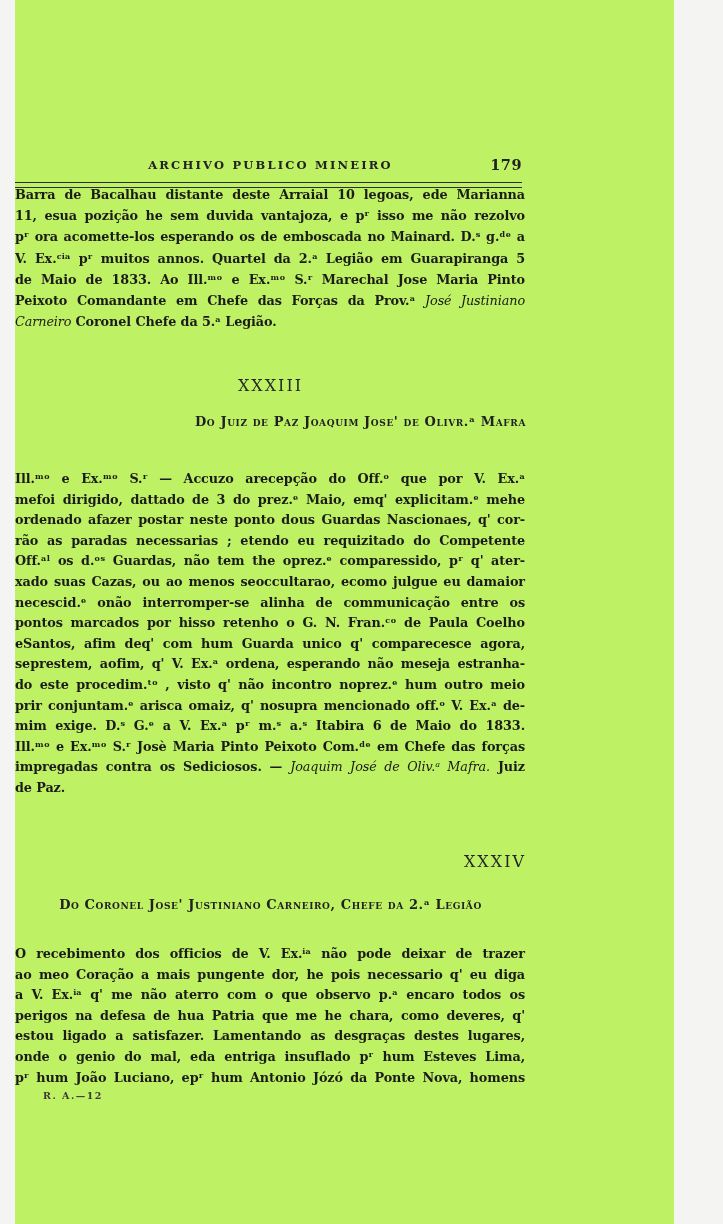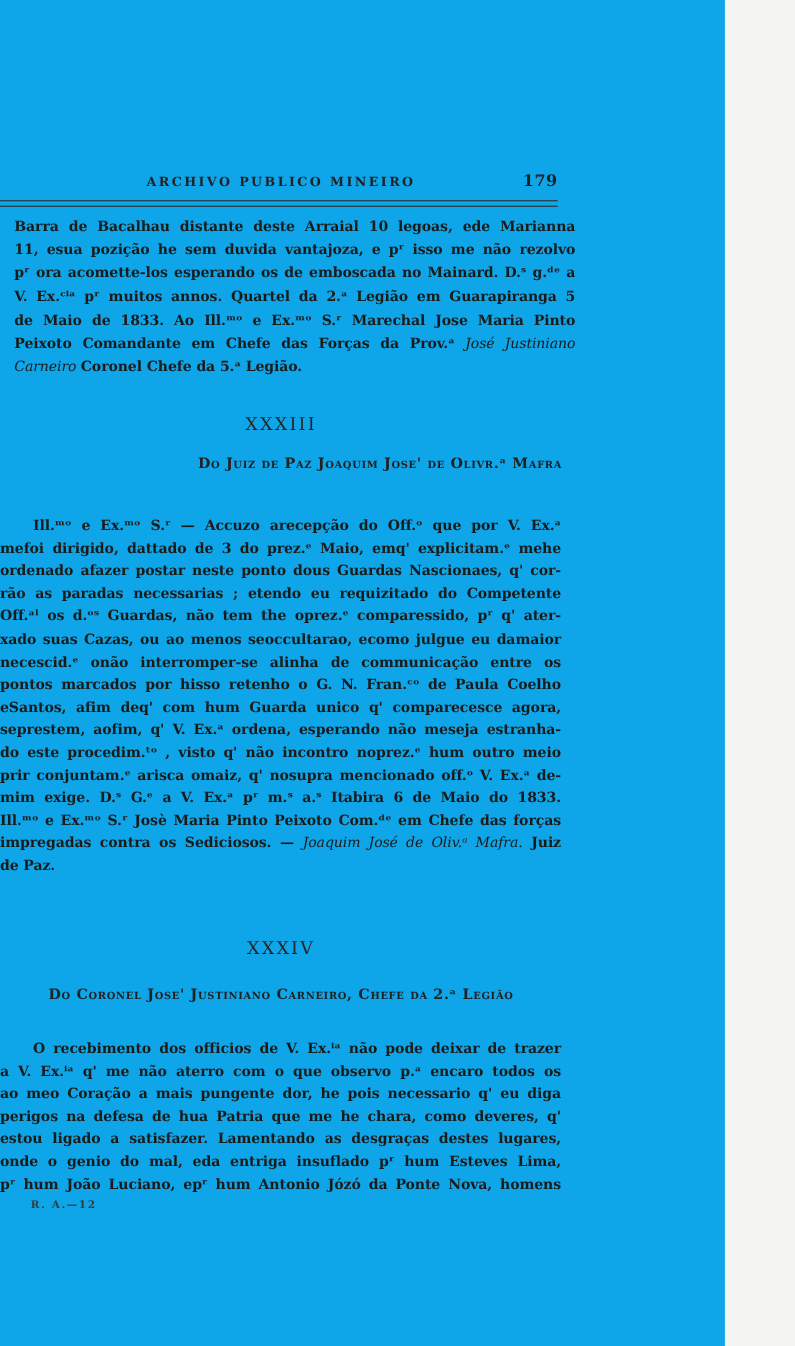--- a/index.html
+++ b/index.html
@@ -3,21 +3,21 @@
 <meta charset="utf-8">
 <style>
   html,body{margin:0;padding:0;}
   body{
     width:723px;height:1224px;
     background:#f4f4f2;
     font-family:"DejaVu Serif","DejaVu Sans",serif;
   }
   .page{
     position:relative;width:659px;height:1224px;
-    background:#0ea5e9;overflow:hidden;color:#1c1c1c;
+    background:#bef264;overflow:hidden;color:#1c1c1c;margin-left:15px;
   }
   .col{position:absolute;left:0;top:0;width:511px;height:1224px;}
 
   
   .running-head{position:absolute;top:158px;left:0;width:511px;height:18px;}
   .rh-title{
     display:block;text-align:center;
     font-size:11.5px;font-weight:bold;letter-spacing:2.2px;color:#222;
   }
   .rh-pageno{
@@ -33,38 +33,38 @@
   .para{position:absolute;left:0;width:510px;}
   .line{
     height:21.2px;line-height:21.2px;
     font-size:12.8px;font-weight:bold;letter-spacing:-0.1px;
     text-align:justify;text-align-last:justify;
     color:#1b1b19;
   }
   .p2 .line{height:20.6px;line-height:20.6px;}
   .p3 .line{height:20.6px;line-height:20.6px;}
   .noj{text-align-last:left;}
-  .indent{padding-left:30px;}
+  .indent{}
   .it{font-style:italic;font-weight:normal;}
 
   
   .secnum{
     position:absolute;left:0;width:511px;text-align:center;
     font-size:16px;font-weight:normal;letter-spacing:2px;color:#262626;
   }
   .subtitle{
     position:absolute;left:0;width:511px;text-align:center;
     font-variant:small-caps;font-weight:bold;
     font-size:13px;letter-spacing:0.6px;color:#212121;
   }
   .sec33-num{top:376px;}
   .sec33-sub{top:414px;text-align:right;}
-  .sec34-num{top:852px;}
+  .sec34-num{top:852px;text-align:right;}
   .sec34-sub{top:897px;}
-  .intro{top:196px;padding-left:13px;}
+  .intro{top:184px;}
   .p2{top:469px;}
   .p3{top:944px;}
 
   .footer-mark{
     position:absolute;left:28px;top:1090px;
     font-size:9.5px;font-weight:bold;letter-spacing:1.5px;color:#38383a;
   }
 </style>
 </head>
 <body>
@@ -108,22 +108,22 @@
       <div class="line">Ill.ᵐᵒ e Ex.ᵐᵒ S.ʳ Josè Maria Pinto Peixoto Com.ᵈᵉ em Chefe das forças</div>
       <div class="line"><span>impregadas contra os Sediciosos. — </span><span class="it">Joaquim José de Oliv.ᵃ Mafra.</span><span> Juiz</span></div>
       <div class="line noj">de Paz.</div>
     </div>
 
     <div class="secnum sec34-num">XXXIV</div>
     <div class="subtitle sec34-sub">Do Coronel Jose' Justiniano Carneiro, Chefe da 2.ᵃ Legião</div>
 
     <div class="para p3">
       <div class="line indent">O recebimento dos officios de V. Ex.ⁱᵃ não pode deixar de trazer</div>
+      <div class="line">ao meo Coração a mais pungente dor, he pois necessario q' eu diga</div>
       <div class="line">a V. Ex.ⁱᵃ q' me não aterro com o que observo p.ᵃ encaro todos os</div>
-      <div class="line">ao meo Coração a mais pungente dor, he pois necessario q' eu diga</div>
       <div class="line">perigos na defesa de hua Patria que me he chara, como deveres, q'</div>
       <div class="line">estou ligado a satisfazer. Lamentando as desgraças destes lugares,</div>
       <div class="line">onde o genio do mal, eda entriga insuflado pʳ hum Esteves Lima,</div>
       <div class="line">pʳ hum João Luciano, epʳ hum Antonio Józó da Ponte Nova, homens</div>
     </div>
 
     <div class="footer-mark">R. A.—12</div>
 
   </div>
 </div>

